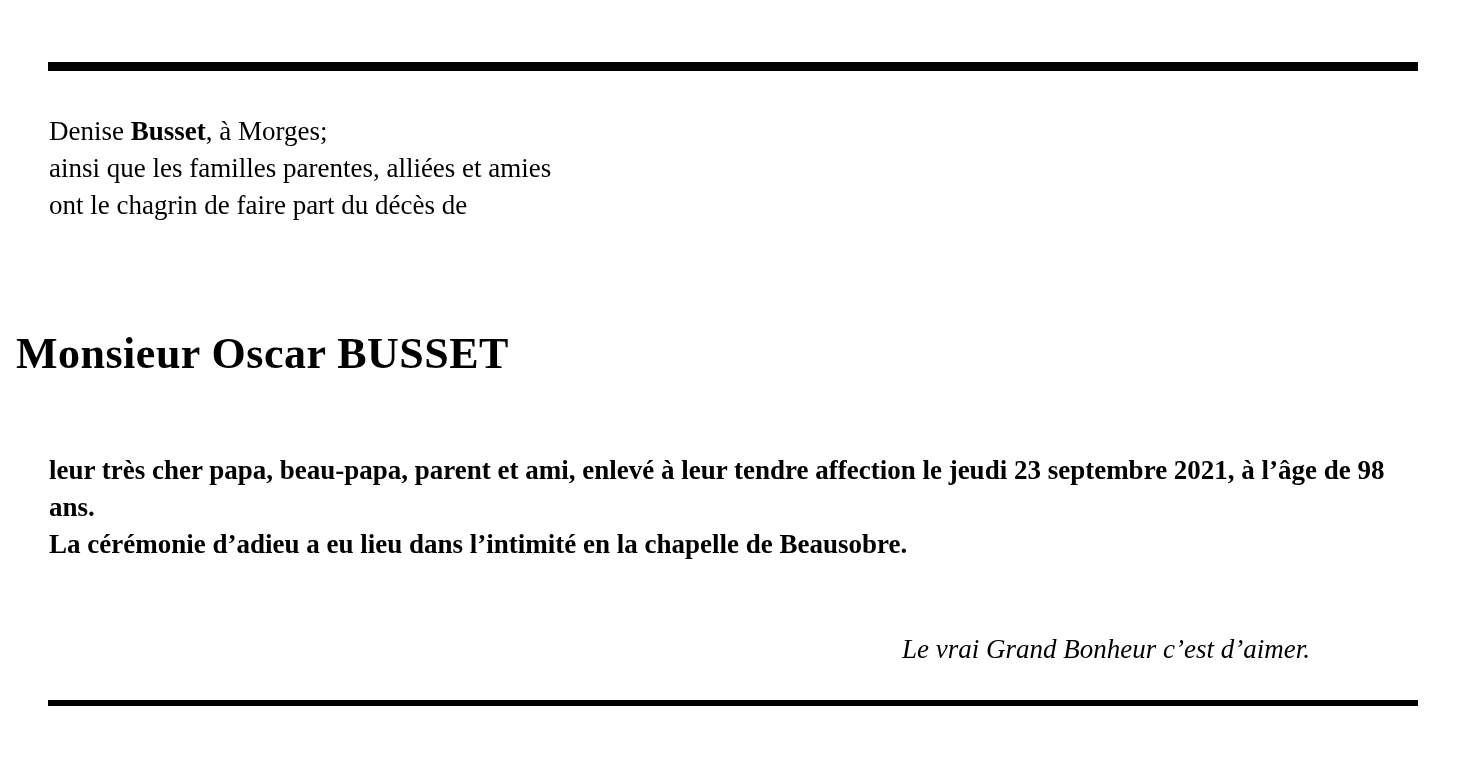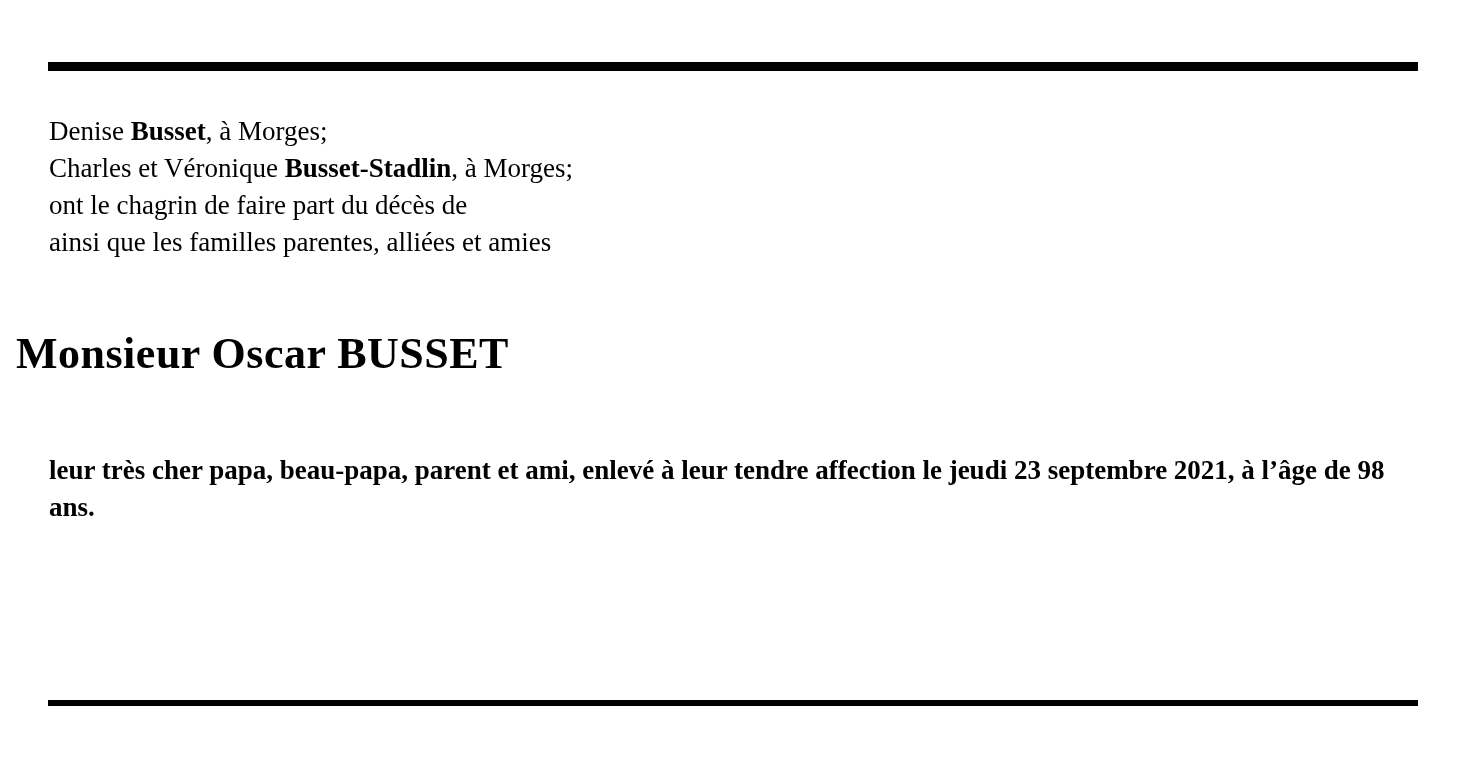--- a/index.html
+++ b/index.html
@@ -86,34 +86,33 @@
 
 <div class="notice">
 
   <div class="rule rule-top"></div>
 
   <div class="family-block">
     <div class="line">
       <span>Denise </span><b>Busset</b><span>, à Morges;</span>
     </div>
     <div class="line">
-      <span>Charles et Véronique </span><b>Busset-Stadlin</b><span>, à Morges;</span>
+      <span>ainsi que les familles parentes, alliées et amies</span>
     </div>
     <div class="line">
       <span>ont le chagrin de faire part du décès de</span>
-    </div>
-    <div class="line">
-      <span>ainsi que les familles parentes, alliées et amies</span>
     </div>
   </div>
 
   <div class="name-block">
     <div class="deceased-name">Monsieur Oscar BUSSET</div>
   </div>
 
   <div class="body-block">
     <p>leur très cher papa, beau-papa, parent et ami, enlevé à leur tendre affection le jeudi 23 septembre 2021, à l’âge de 98 ans.</p>
+    <p>La cérémonie d’adieu a eu lieu dans l’intimité en la chapelle de Beausobre.</p>
   </div>
 
+  <div class="quote-block">Le vrai Grand Bonheur c’est d’aimer.</div>
 
   <div class="rule rule-bottom"></div>
 
 </div>
 
 </body></html>

